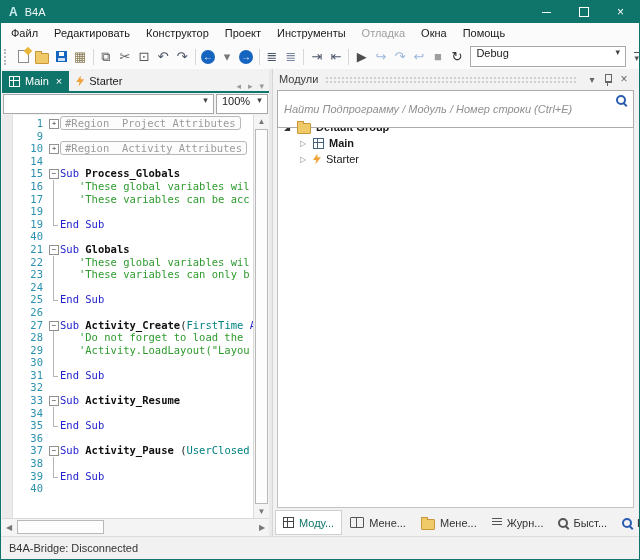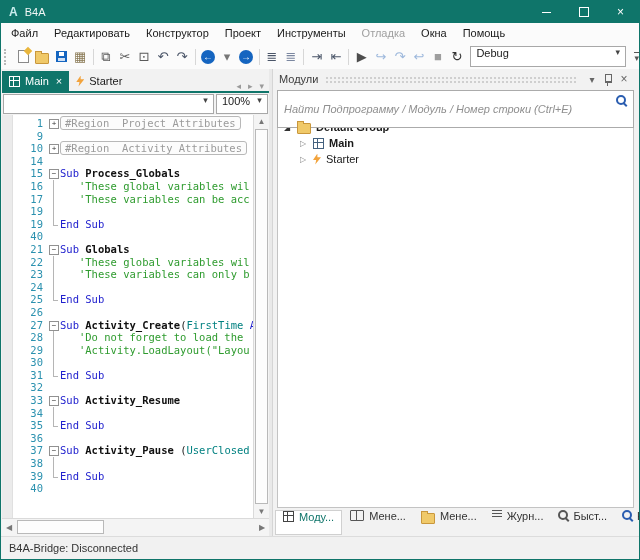--- a/index.html
+++ b/index.html
@@ -107,21 +107,21 @@
                    padding:0 24px 0 6px;font-family:"Liberation Sans",sans-serif;font-size:11px;}
   .searchrow input::placeholder{color:#8f8f8f;font-style:italic;}
   .search-mag{position:absolute;right:8px;top:5px;color:#2a5db0;}
   .tree{flex:1;background:#fff;border:1px solid #c3c3c3;margin:0 4px;overflow:hidden;padding-top:3px;}
   .titem{height:16px;display:flex;align-items:center;gap:5px;}
   .texp{width:10px;text-align:center;font-size:8px;flex:none;}
   .texp.open{color:#333;}
   .texp.closed{color:#8a8a8a;}
   .tlabel.bold{font-weight:bold;}
   .bottomtabs{height:25px;display:flex;align-items:stretch;padding:2px 2px 1px 2px;gap:1px;}
-  .btab{display:flex;align-items:flex-start;gap:5px;padding:0 7px;color:#333;background:transparent;}
+  .btab{display:flex;align-items:center;gap:5px;padding:0 7px;color:#333;background:transparent;}
   .btab.active{background:#fff;border:1px solid #d0d0d0;color:#0F756A;}
   
   .statusbar{position:absolute;left:0;right:0;bottom:0;height:22px;background:#f1f1f1;
              border-top:1px solid #dcdcdc;display:flex;align-items:center;padding-left:8px;color:#333;}
 </style>
 </head>
 <body>
 
 <div id="win">
 

